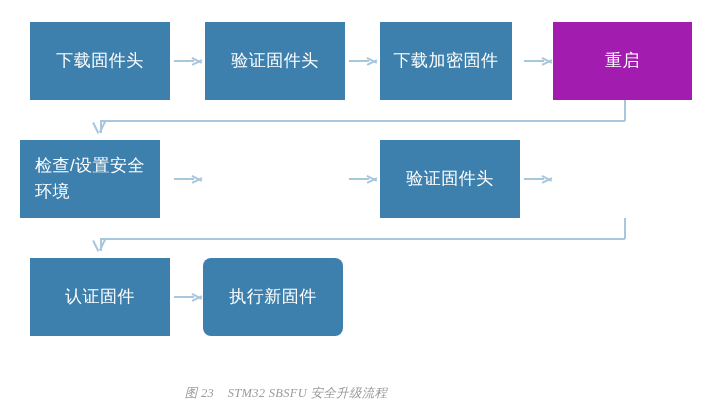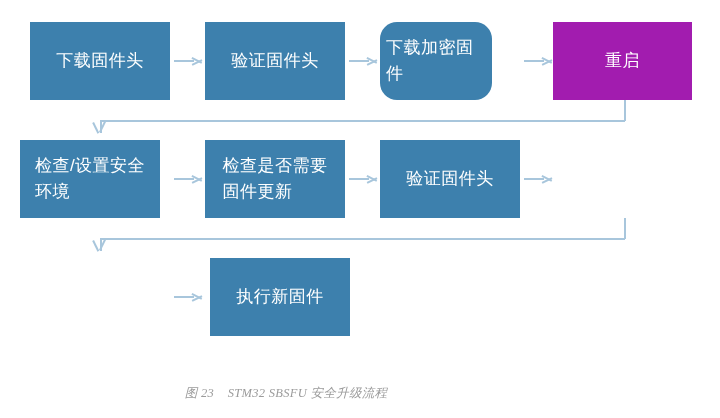--- a/index.html
+++ b/index.html
@@ -76,21 +76,21 @@
       <div class="head"></div>
   </div>
 
   <div class="node blue" style="left:205px;top:22px;width:140px;height:78px;">验证固件头</div>
 
   <div class="h-arrow" style="left:349px;top:55px;width:28px;">
     <div class="shaft" style="width:20px;"></div>
       <div class="head"></div>
   </div>
 
-  <div class="node blue" style="left:380px;top:22px;width:112px;height:78px;border-radius:17px;">下载加密固件</div>
+  <div class="node blue" style="left:380px;top:22px;width:132px;height:78px;">下载加密固件</div>
 
   <div class="h-arrow" style="left:524px;top:55px;width:28px;">
     <div class="shaft" style="width:20px;"></div>
       <div class="head"></div>
   </div>
 
   <div class="node amber" style="left:553px;top:22px;width:139px;height:78px;">重启</div>
 
   <div class="connector" style="left:98px;top:100px;width:530px;height:40px;">
     <div class="seg vtail" style="left:526px;top:0px;height:21px;"></div>
@@ -100,22 +100,20 @@
   </div>
 
   <div class="node blue" style="left:20px;top:140px;width:140px;height:78px;">检查/设置安全
 环境</div>
 
   <div class="h-arrow" style="left:174px;top:173px;width:28px;">
     <div class="shaft" style="width:20px;"></div>
       <div class="head"></div>
   </div>
 
-  <div class="node blue" style="left:205px;top:140px;width:140px;height:78px;">检查是否需要
-固件更新</div>
 
   <div class="h-arrow" style="left:349px;top:173px;width:28px;">
     <div class="shaft" style="width:20px;"></div>
       <div class="head"></div>
   </div>
 
   <div class="node blue" style="left:380px;top:140px;width:140px;height:78px;">验证固件头</div>
 
   <div class="h-arrow" style="left:524px;top:173px;width:28px;">
     <div class="shaft" style="width:20px;"></div>
@@ -123,23 +121,24 @@
   </div>
 
 
   <div class="connector" style="left:98px;top:218px;width:530px;height:40px;">
     <div class="seg vtail" style="left:526px;top:0px;height:21px;"></div>
     <div class="seg hrun" style="left:2px;top:20px;width:525px;"></div>
     <div class="seg vdrop" style="left:2px;top:20px;height:13px;"></div>
     <div class="dhead" style="left:-4px;top:22px;"></div>
   </div>
 
+  <div class="node blue" style="left:30px;top:258px;width:140px;height:78px;">认证固件</div>
 
   <div class="h-arrow" style="left:174px;top:291px;width:28px;">
     <div class="shaft" style="width:20px;"></div>
       <div class="head"></div>
   </div>
 
-  <div class="node blue" style="left:210px;top:258px;width:140px;height:78px;">执行新固件</div>
+  <div class="node blue" style="left:203px;top:258px;width:140px;height:78px;border-radius:8px;">执行新固件</div>
 
   <div class="caption">图 23    STM32 SBSFU 安全升级流程</div>
 
 </div>
 
 </body></html>

